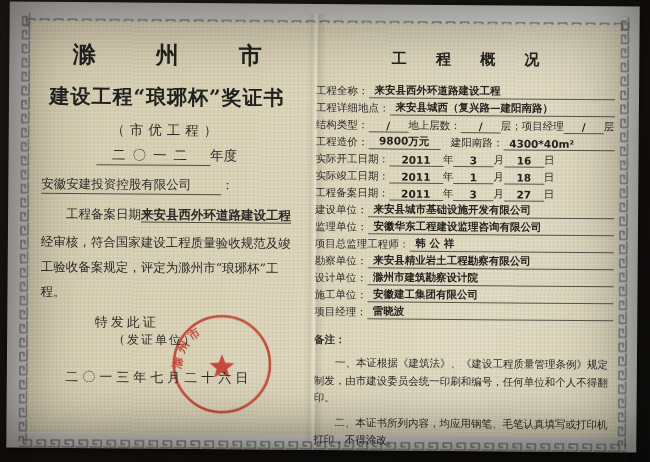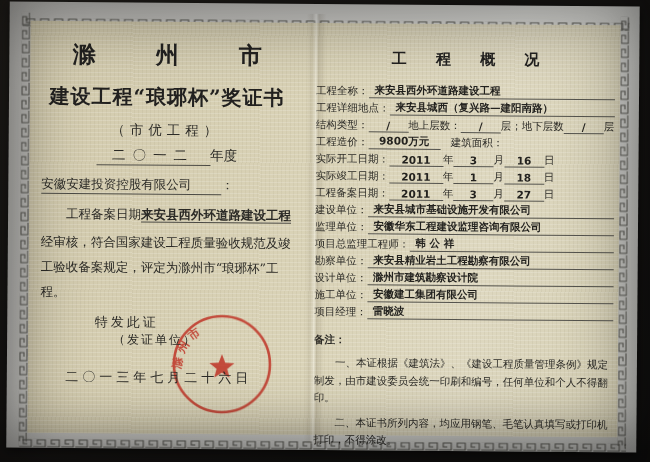--- a/index.html
+++ b/index.html
@@ -151,28 +151,29 @@
               </div>
               <div class="info-row">
                 <span class="seg-label">工程详细地点：</span>
                 <span class="seg-value grow">来安县城西（复兴路—建阳南路）</span>
               </div>
               <div class="info-row">
                 <span class="seg-label">结构类型：</span>
                 <span class="seg-value" style="min-width: 36px;">/</span>
                 <span class="seg-label">地上层数：</span>
                 <span class="seg-value" style="min-width: 36px;">/</span>
-                <span class="seg-label">层；地下层数</span>
+                <span class="seg-label">层；项目经理</span>
                 <span class="seg-value" style="min-width: 36px;">/</span>
                 <span class="seg-label">层</span>
               </div>
               <div class="info-row">
                 <span class="seg-label">工程造价：</span>
                 <span class="seg-value" style="min-width: 68px;">9800万元</span>
-                <span class="seg-label">　建筑面积：</span>
+                <span class="seg-label">　建阳南路：</span>
+                <span class="seg-value grow">4300*40m²</span>
               </div>
               <div class="info-row">
                 <span class="seg-label">实际开工日期：</span>
                 <span class="seg-value" style="min-width: 50px;">2011</span>
                 <span class="seg-label">年</span>
                 <span class="seg-value" style="min-width: 36px;">3</span>
                 <span class="seg-label">月</span>
                 <span class="seg-value" style="min-width: 36px;">16</span>
                 <span class="seg-label">日</span>
               </div>

